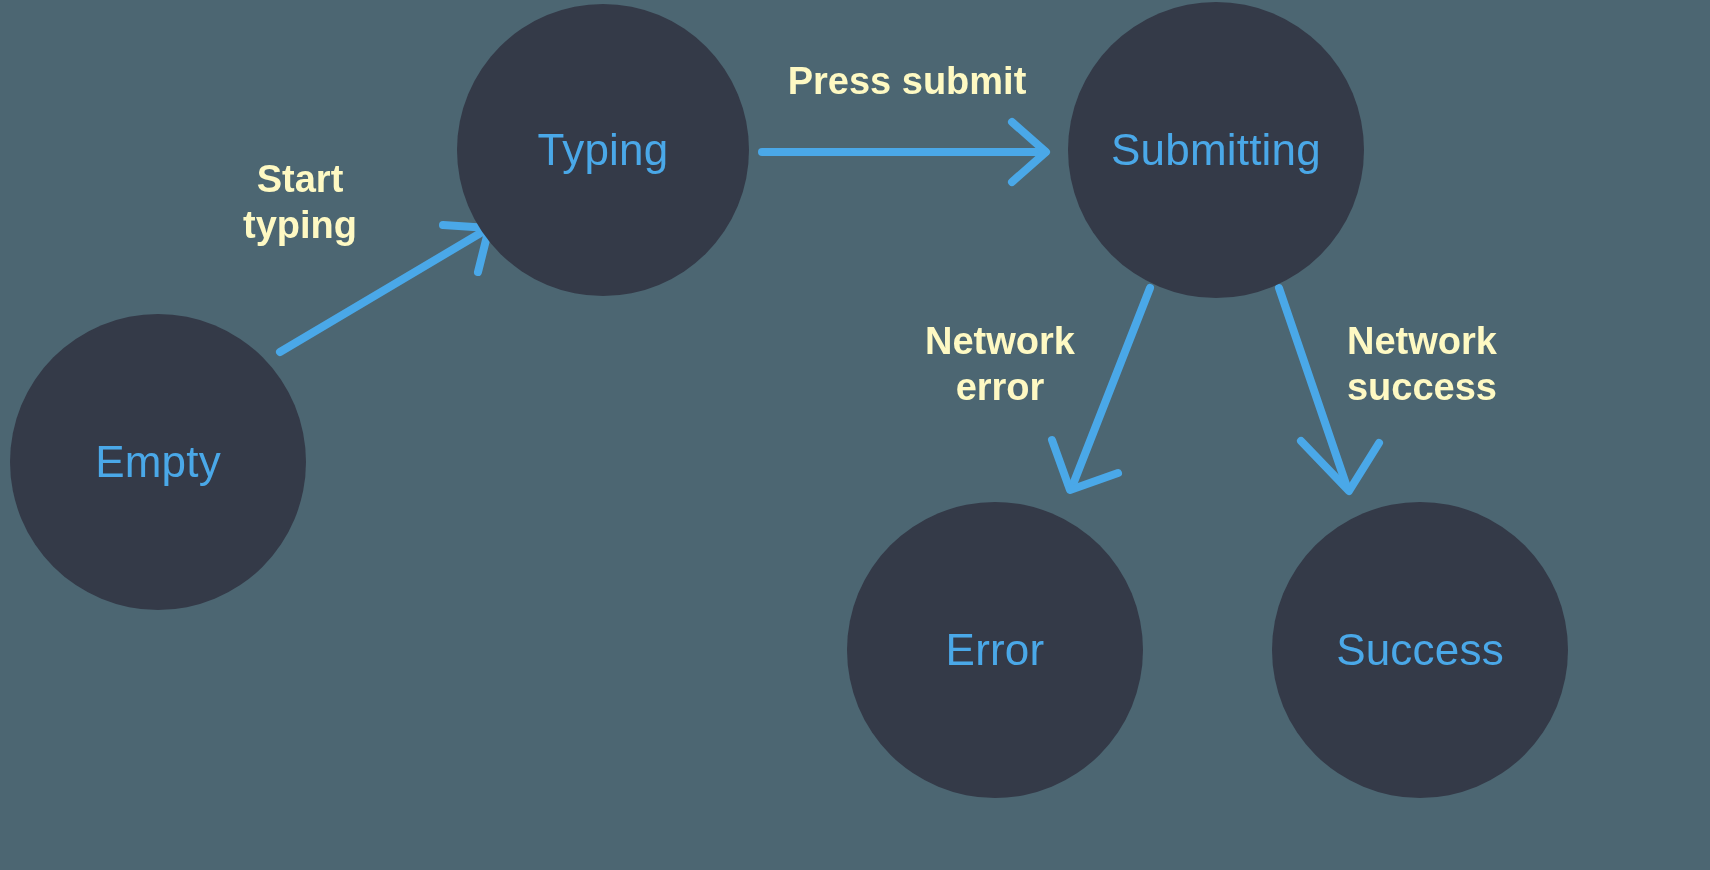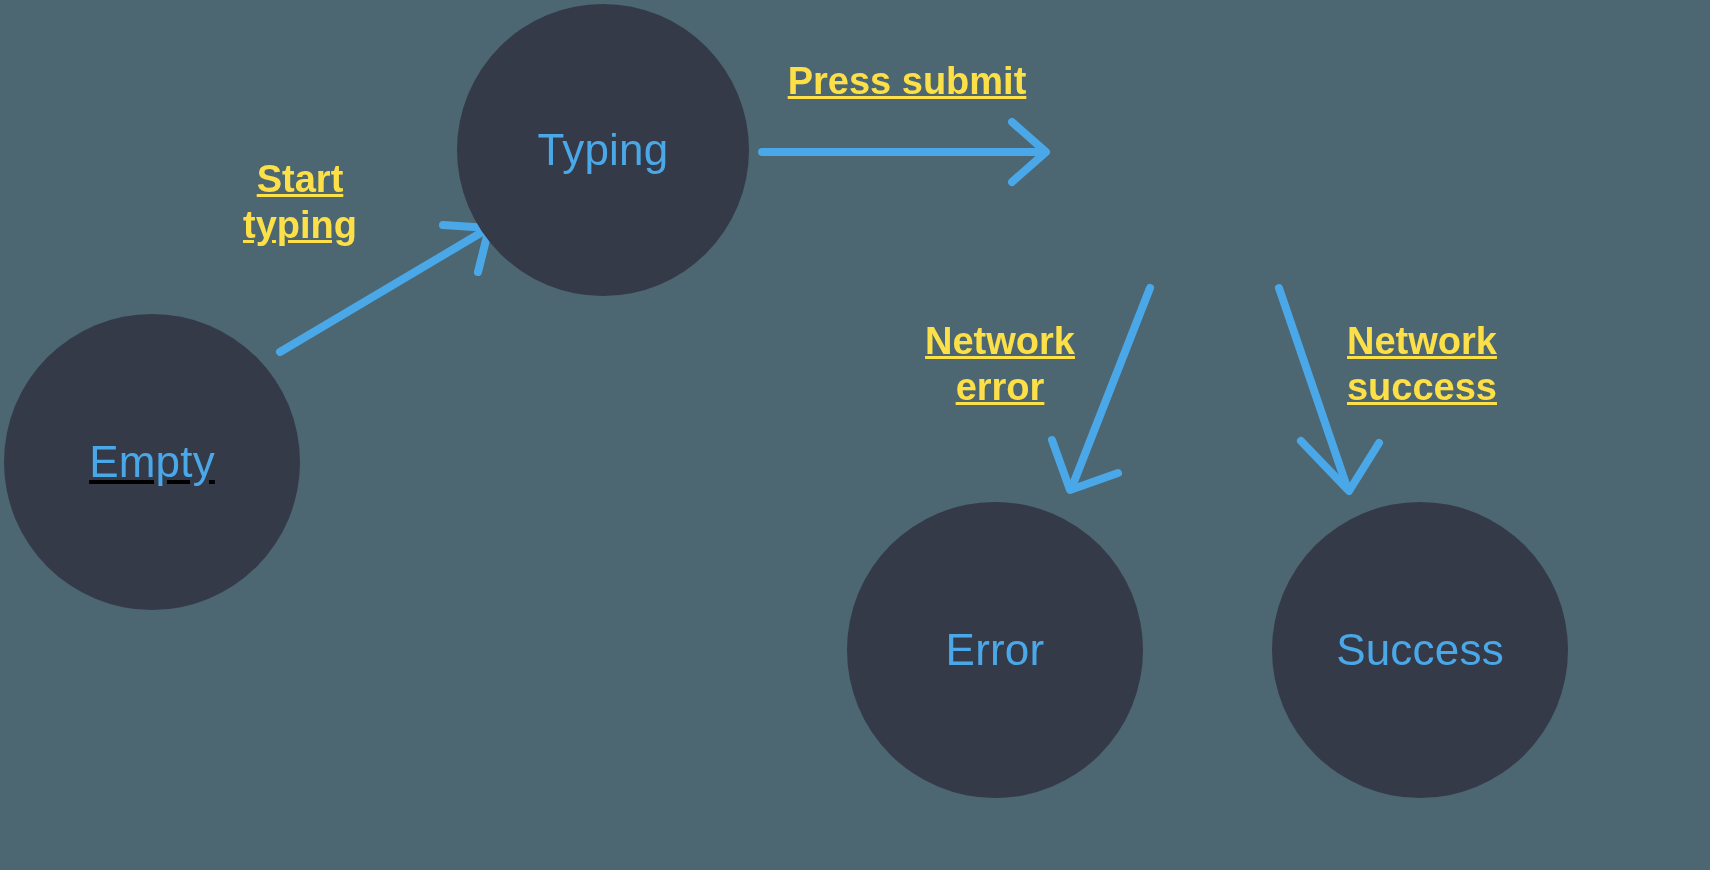--- a/index.html
+++ b/index.html
@@ -28,28 +28,27 @@
     color: #4aa8e8;
     font-size: 44px;
     font-weight: 400;
     letter-spacing: 0.2px;
     line-height: 1;
     white-space: nowrap;
     user-select: none;
   }
   .edge-label {
     position: absolute;
-    color: #fde047;
+    color: #fef9c3;
     font-size: 38px;
     font-weight: 700;
     line-height: 1.22;
     text-align: center;
     white-space: pre-line;
     user-select: none;
-    text-decoration: underline;
   }
   svg.edges {
     position: absolute;
     left: 0;
     top: 0;
     width: 1710px;
     height: 870px;
     overflow: visible;
     pointer-events: none;
   }
@@ -89,28 +88,31 @@
       <path class="edge-path" d="M 1150 288 L 1072 487"></path>
       <path class="edge-head" d="M 1052 440 L 1070 490 L 1118 473"></path>
     </g>
 
     <g>
       <path class="edge-path" d="M 1279 288 L 1347 487"></path>
       <path class="edge-head" d="M 1301 441 L 1349 491 L 1379 443"></path>
     </g>
   </svg>
 
-  <div class="node" style="left:4px; top:314px; width:296px; height:296px;text-decoration:underline;">
+  <div class="node" style="left:10px; top:314px; width:296px; height:296px;">
     <span class="node-label">Empty</span>
   </div>
 
   <div class="node" style="left:457px; top:4px; width:292px; height:292px;">
     <span class="node-label">Typing</span>
   </div>
 
+  <div class="node" style="left:1068px; top:2px; width:296px; height:296px;">
+    <span class="node-label">Submitting</span>
+  </div>
 
   <div class="node" style="left:847px; top:502px; width:296px; height:296px;">
     <span class="node-label">Error</span>
   </div>
 
   <div class="node" style="left:1272px; top:502px; width:296px; height:296px;">
     <span class="node-label">Success</span>
   </div>
 
   <div class="edge-label" style="left:190px; top:156px; width:220px;">Start

